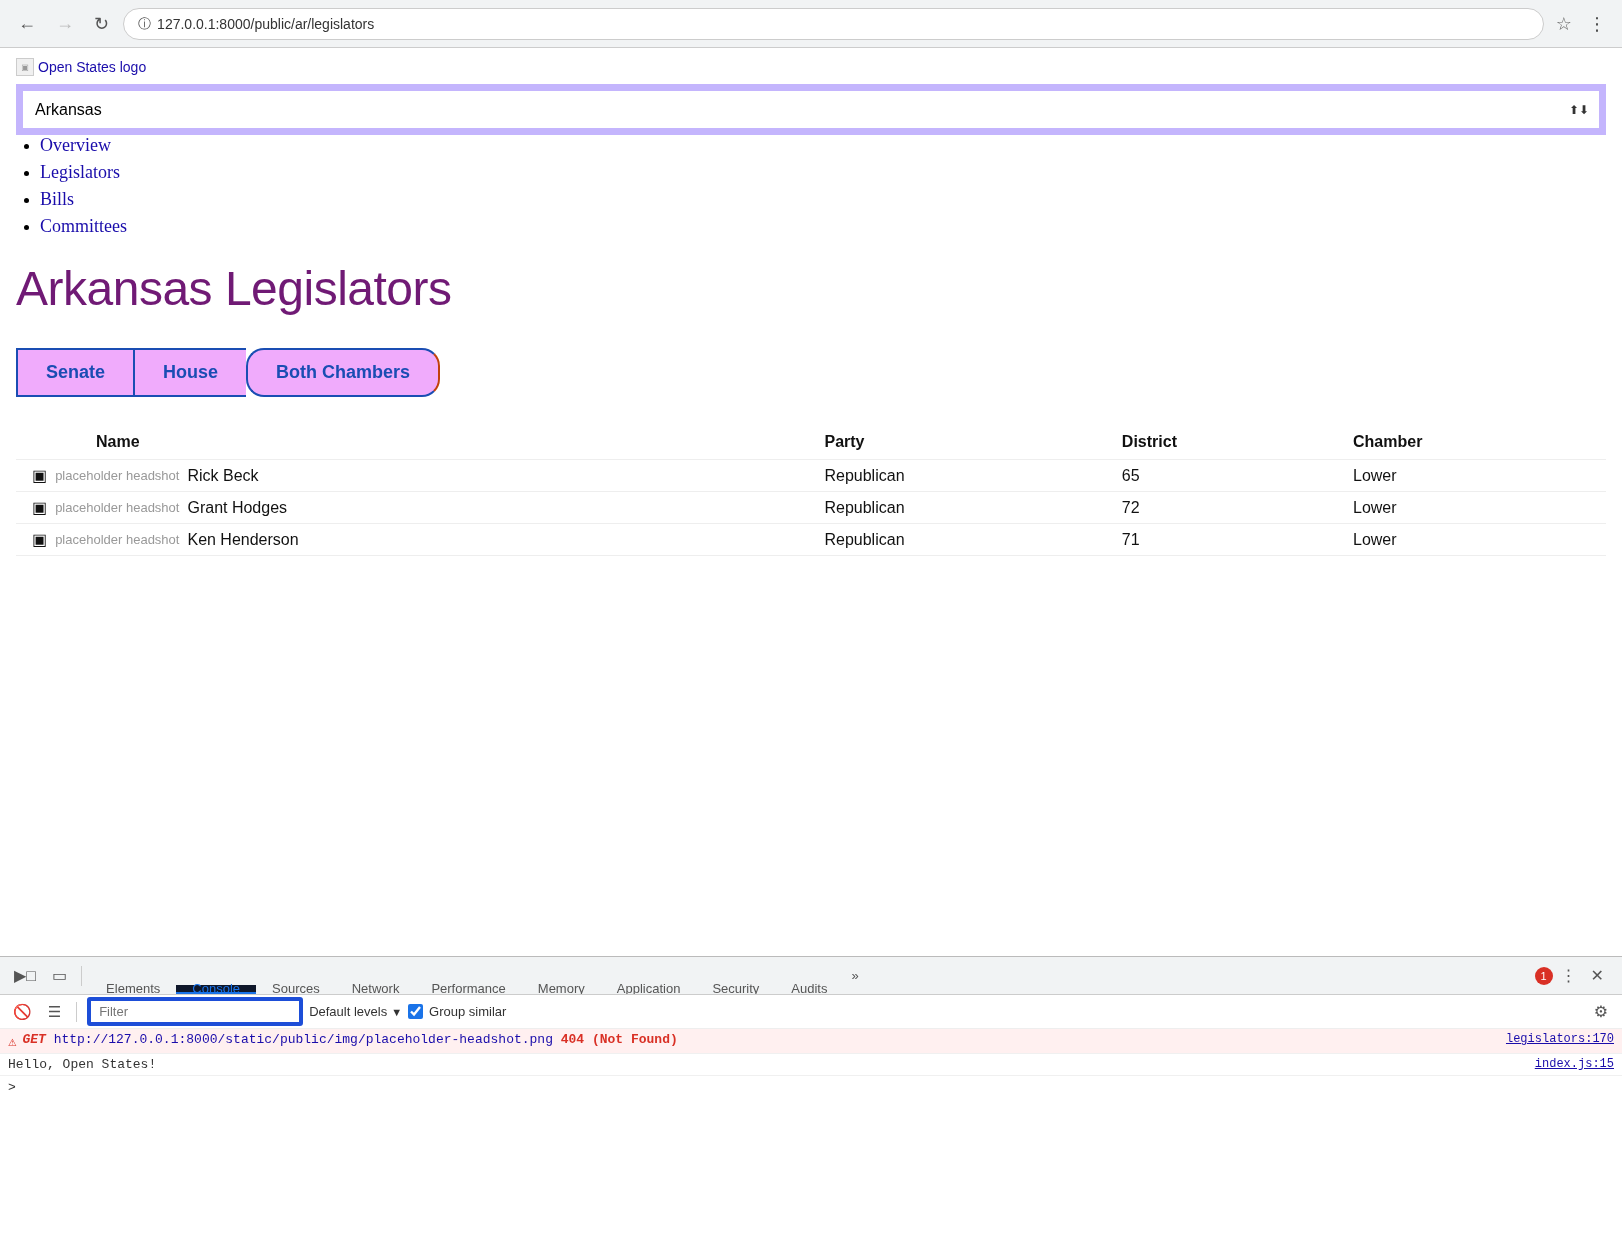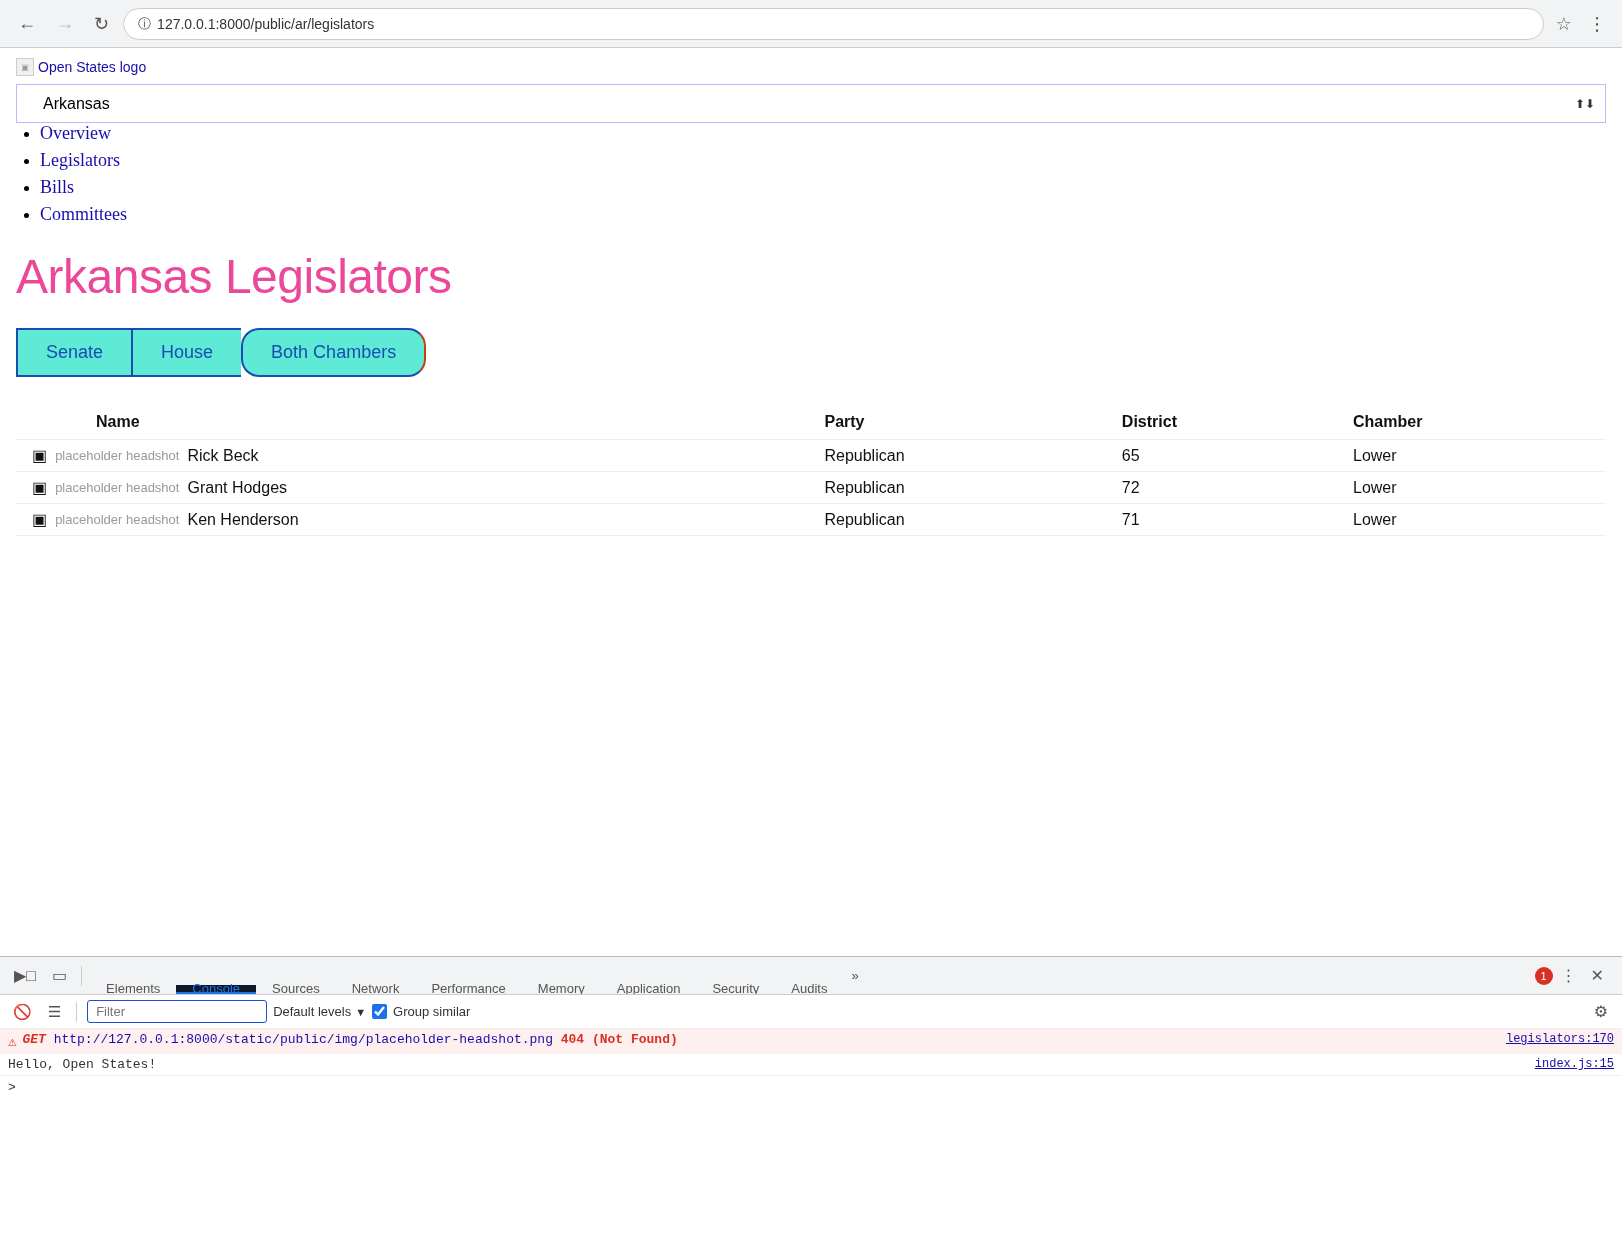--- a/index.html
+++ b/index.html
@@ -77,22 +77,21 @@
       font-size: 16px;
       border: none;
       outline: none;
       background: transparent;
       appearance: none;
       -webkit-appearance: none;
     }
     .state-select-wrapper {
       position: relative;
       width: 100%;
-      border: 1px solid #c4b5fd;
-      padding-left: 14px;
+      border: 7px solid #c4b5fd;
     }
     .state-select-wrapper::after {
       content: '⬆⬇';
       font-size: 12px;
       position: absolute;
       right: 10px;
       top: 50%;
       transform: translateY(-50%);
       pointer-events: none;
       color: #333;
@@ -107,34 +106,34 @@
     .nav-list a {
       color: #1a0dab;
       text-decoration: none;
       font-size: 18px;
       font-family: Liberation Serif, serif;
     }
 
     .page-title {
       font-size: 48px;
       font-weight: 400;
-      color: #ec4899;
-      margin-bottom: 24px;
+      color: #701a75;
+      margin-bottom: 32px;
       letter-spacing: -0.5px;
     }
 
     .chamber-tabs {
       display: flex;
       margin-bottom: 28px;
     }
     .chamber-tab {
       border: 2px solid #1a4db3;
-      background: #5eead4;
+      background: #f0abfc;
       color: #1a4db3;
-      font-weight: normal;
+      font-weight: bold;
       font-size: 18px;
       padding: 12px 28px;
       cursor: pointer;
       border-right: none;
     }
     .chamber-tab:last-child { border-right: 2px solid #c2410c; border-radius: 18px; }
 
     .legislators-table {
       width: 100%;
       border-collapse: collapse;
@@ -258,25 +257,25 @@
       border-bottom: 1px solid #eee;
       gap: 6px;
       height: 34px;
     }
     .console-icon-btn {
       background: none; border: none; cursor: pointer;
       color: #555; font-size: 15px; padding: 3px 5px;
       border-radius: 3px;
     }
     .console-filter-input {
-      border: 1px solid #1d4ed8;
+      border: 4px solid #1d4ed8;
       border-radius: 3px;
       padding: 3px 8px;
       font-size: 13px;
-      width: 180px;
+      width: 216px;
       outline: none;
     }
     .level-dropdown {
       display: flex;
       align-items: center;
       gap: 4px;
       font-size: 13px;
       color: #333;
       cursor: pointer;
     }

